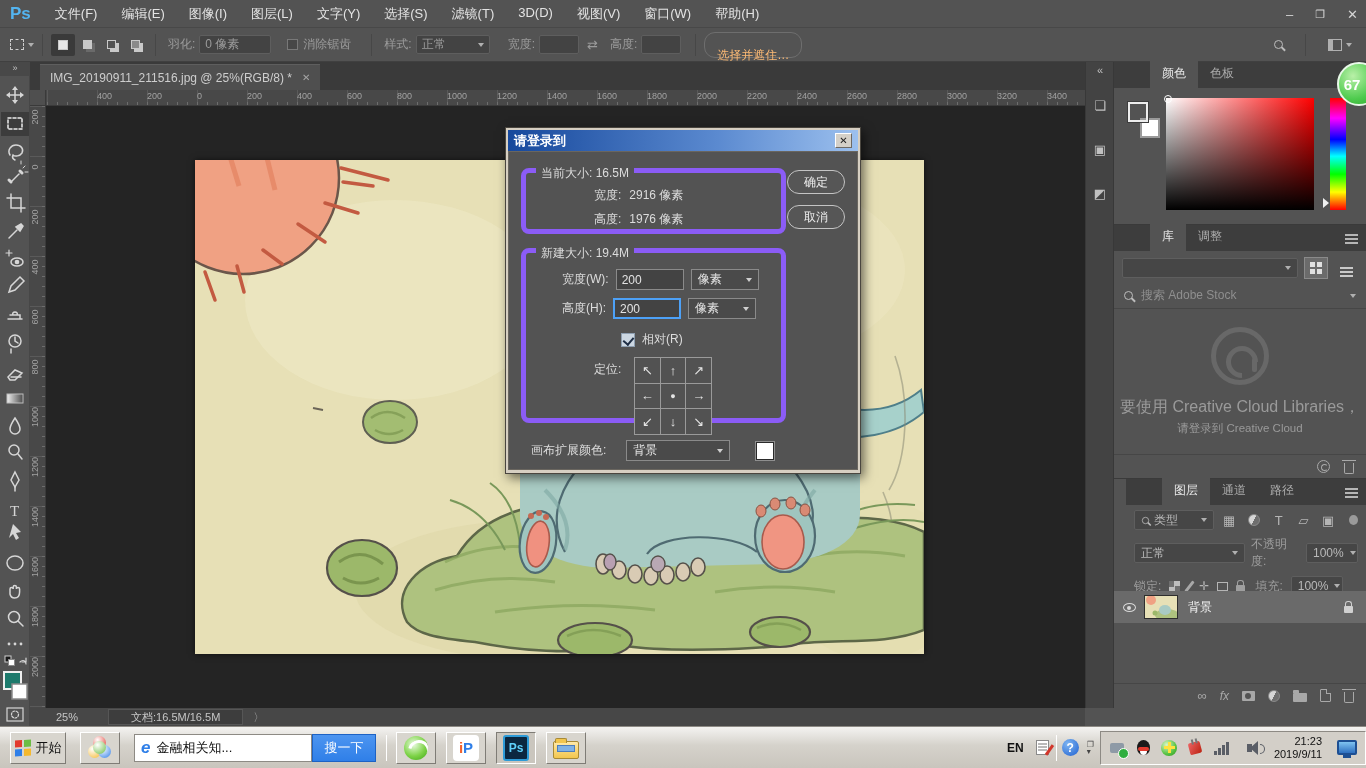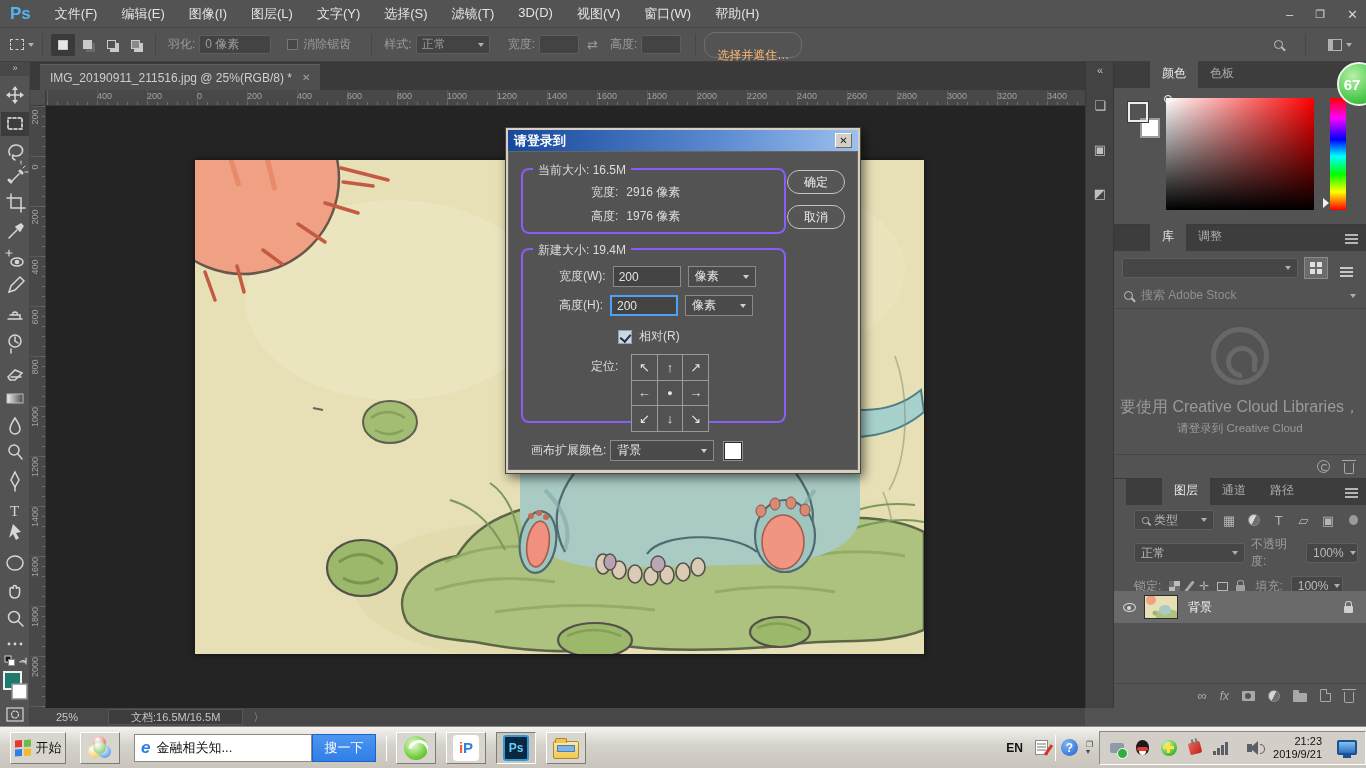--- a/index.html
+++ b/index.html
@@ -101,21 +101,21 @@
   .licon{display:flex;align-items:center;justify-content:center;width:22px;height:20px;color:#b5b5b5;font-size:13px;}
   #layerrow{position:absolute;left:0;top:112px;width:253px;height:32px;background:#6a6a6a;display:flex;align-items:center;color:#f0f0f0;font-size:12px;}
   
   #dialog{position:absolute;left:505px;top:127px;width:356px;height:347px;background:#d6cfc2;border:1px solid #4a463f;
     padding:2px;box-shadow:3px 4px 10px rgba(0,0,0,.55);z-index:10;}
   #dlg-title{height:21px;background:linear-gradient(90deg,#16489c,#5b8ad0 60%,#9cc0ee);display:flex;align-items:center;
     color:#fff;font-weight:bold;font-size:13px;padding:0 6px;}
   #dlg-close{margin-left:auto;width:17px;height:15px;background:#d4d0c8;border:1px solid;border-color:#fff #6e6a64 #6e6a64 #fff;
     color:#222;font-size:10px;font-weight:bold;display:flex;align-items:center;justify-content:center;}
   #dlg-body{position:relative;height:319px;background:#535353;border:1px solid #6a665f;color:#dcdcdc;font-size:12px;}
-  .group{position:absolute;border:2px solid #8b5cf6;border-radius:8px;}
+  .group{position:absolute;border:5px solid #8b5cf6;border-radius:8px;}
   .legend{position:absolute;top:-8px;left:10px;background:#535353;padding:0 5px;color:#dcdcdc;}
   .dlg-row{position:absolute;display:flex;align-items:center;}
   .dfield{background:#434343;border:1px solid #8a8a8a;height:21px;color:#e3e3e3;font-size:12px;padding:0 5px;width:68px;
     font-family:"Liberation Sans",sans-serif;}
   .dfield.focused{border:2px solid #4da1f7;}
   .dselect{background:#4a4a4a;border:1px solid #8a8a8a;height:21px;width:68px;display:flex;align-items:center;padding:0 6px;gap:4px;color:#e3e3e3;}
   .dselect .chev{margin-left:auto;border-top-color:#cfcfcf;}
   .dlgbtn{position:absolute;width:58px;height:24px;border:1px solid #c4c4c4;border-radius:12px;background:#565656;
     color:#ededed;font-size:12px;display:flex;align-items:center;justify-content:center;}
   .dcheck{width:14px;height:14px;background:#ccd7e2;border:1px solid #8fa0b2;position:relative;margin-right:7px;}
@@ -700,21 +700,21 @@
           <div class="anchor-cell">↗</div>
           <div class="anchor-cell">←</div>
           <div class="anchor-cell center">●</div>
           <div class="anchor-cell">→</div>
           <div class="anchor-cell">↙</div>
           <div class="anchor-cell">↓</div>
           <div class="anchor-cell">↘</div>
         </div>
     </div>
 
-    <div class="dlg-row" style="left:22px;top:288px;gap:4px;">
+    <div class="dlg-row" style="left:22px;top:288px;gap:20px;">
       <span>画布扩展颜色:</span>
       <div class="dselect" style="width:104px;">
           <span>背景</span>
           <span class="chev"></span>
         </div>
       <span id="ext-swatch" style="margin-left:6px;"></span>
     </div>
   </div>
 </div>
 
@@ -794,18 +794,18 @@
             <i style="height:7px;"></i>
             <i style="height:10px;"></i>
             <i style="height:13px;"></i>
           </span>
         </span>
       <span class="trayico" style="width:22px;">
           <span id="spk"></span>
         </span>
       <span id="clock">
         <div>21:23</div>
-        <div>2019/9/21</div>
+        <div>2019/9/11</div>
       </span>
       <span id="mon"></span>
     </div>
   </div>
 </div>
 
 </body></html>

